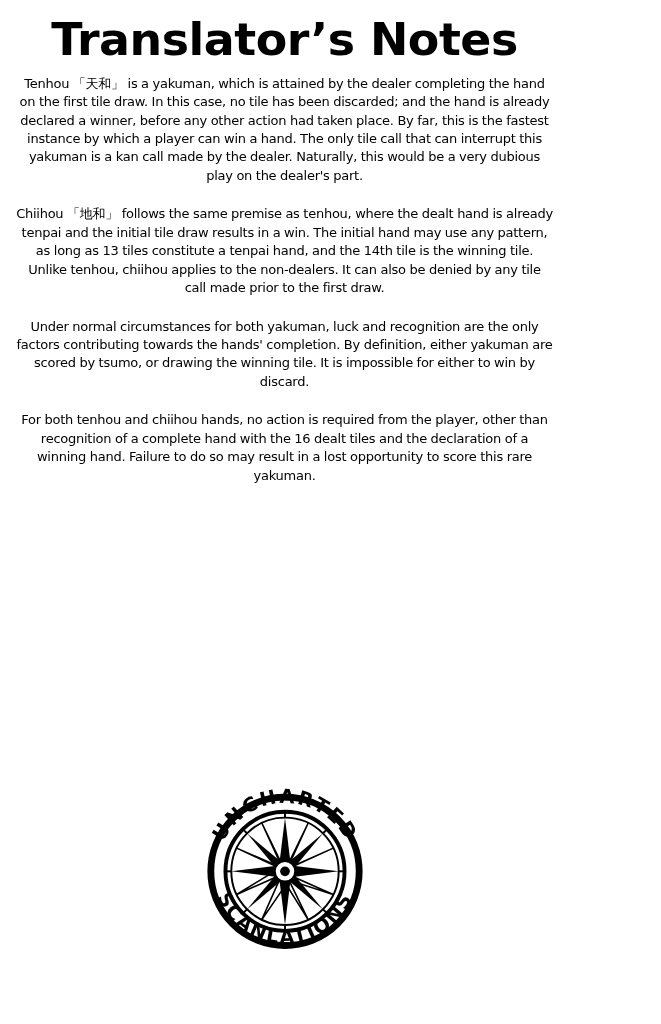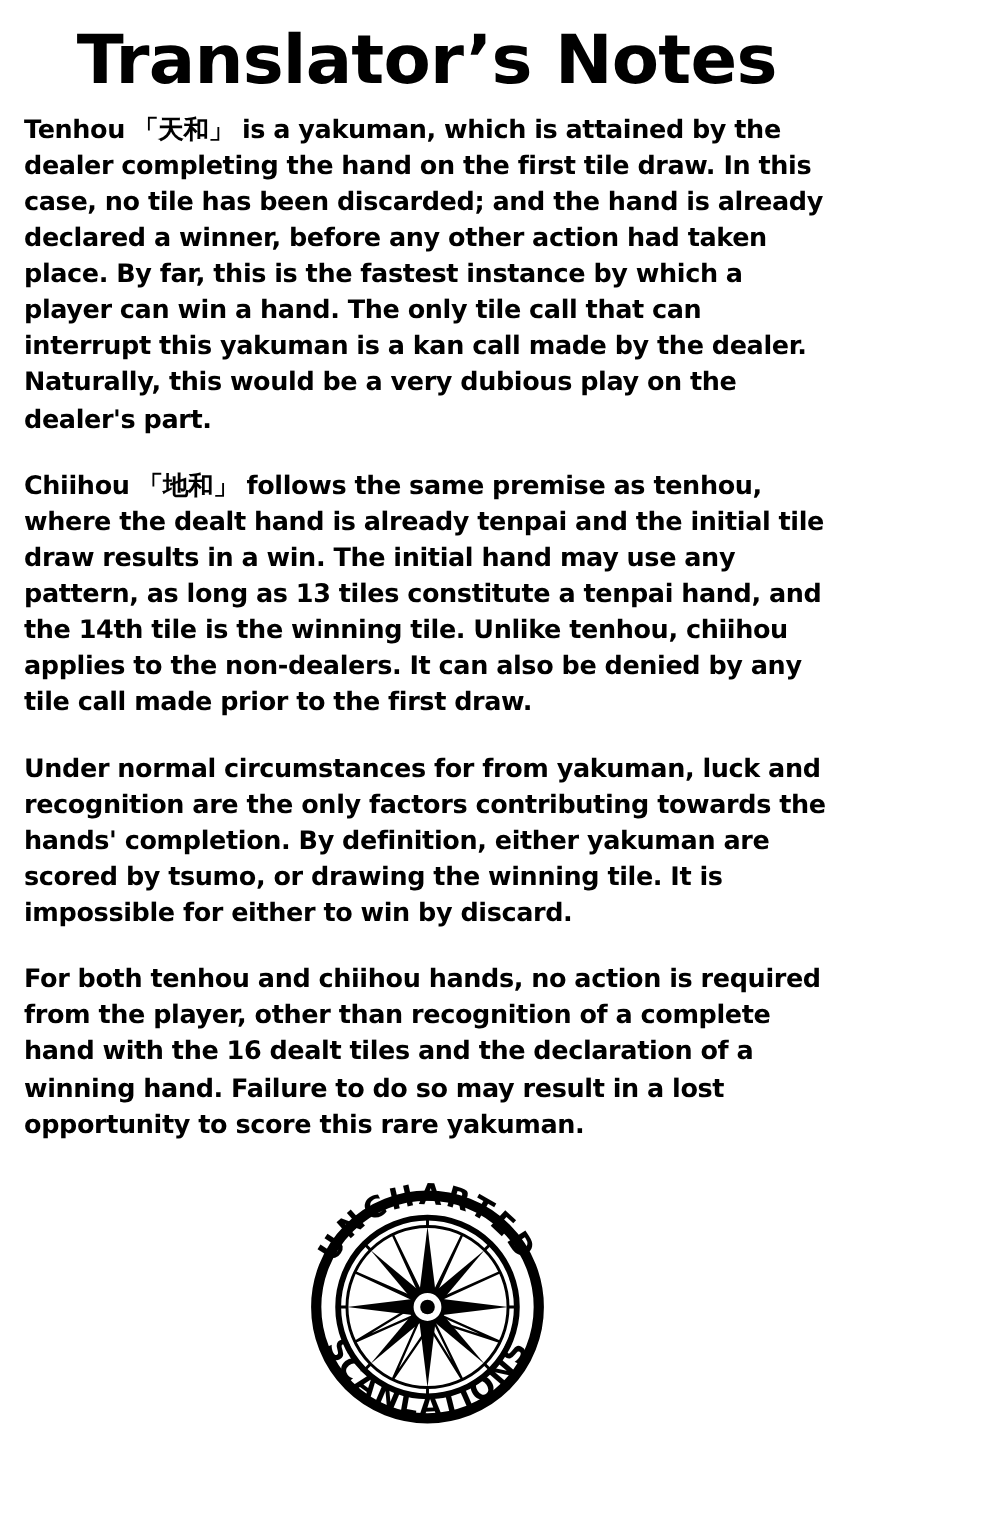--- a/index.html
+++ b/index.html
@@ -29,25 +29,25 @@
     line-height: 1.08;
     letter-spacing: -0.5px;
     margin: 6px 0 10px 0;
     transform: scaleX(1.02);
   }
   .body-text {
     padding: 0 2px;
   }
   .para {
     font-family: "DejaVu Sans", sans-serif;
-    font-weight: 700;
-    font-size: 17px;
+    font-weight: 400;
+    font-size: 13px;
     line-height: 1.42;
     margin: 0 0 20px 0;
-    text-align: left;
+    text-align: center;
     word-spacing: -0.2px;
     letter-spacing: -0.25px;
   }
   .para:last-child { margin-bottom: 0; }
   .logo-wrap {
     position: absolute;
     left: 0;
     right: 0;
     top: 762px;
     display: flex;
@@ -64,21 +64,21 @@
 </head>
 <body>
 
 <div class="page">
 
   <div class="title">Translator’s Notes</div>
 
   <div class="body-text">
     <p class="para">Tenhou 「天和」 is a yakuman, which is attained by the dealer completing the hand on the first tile draw. In this case, no tile has been discarded; and the hand is already declared a winner, before any other action had taken place. By far, this is the fastest instance by which a player can win a hand. The only tile call that can interrupt this yakuman is a kan call made by the dealer. Naturally, this would be a very dubious play on the dealer's part.</p>
     <p class="para">Chiihou 「地和」 follows the same premise as tenhou, where the dealt hand is already tenpai and the initial tile draw results in a win. The initial hand may use any pattern, as long as 13 tiles constitute a tenpai hand, and the 14th tile is the winning tile. Unlike tenhou, chiihou applies to the non-dealers. It can also be denied by any tile call made prior to the first draw.</p>
-    <p class="para">Under normal circumstances for from yakuman, luck and recognition are the only factors contributing towards the hands' completion. By definition, either yakuman are scored by tsumo, or drawing the winning tile. It is impossible for either to win by discard.</p>
+    <p class="para">Under normal circumstances for both yakuman, luck and recognition are the only factors contributing towards the hands' completion. By definition, either yakuman are scored by tsumo, or drawing the winning tile. It is impossible for either to win by discard.</p>
     <p class="para">For both tenhou and chiihou hands, no action is required from the player, other than recognition of a complete hand with the 16 dealt tiles and the declaration of a winning hand. Failure to do so may result in a lost opportunity to score this rare yakuman.</p>
   </div>
 
   <div class="logo-wrap">
     <div class="logo">
       <svg viewBox="0 0 200 210" width="196" height="205" aria-hidden="true">
         <defs>
           <path id="arcTop" d="M 30,112 A 70,70 0 0 1 170,112" fill="none"></path>
           <path id="arcBottom" d="M 26,112 A 74,74 0 0 0 174,112" fill="none"></path>
         </defs>

